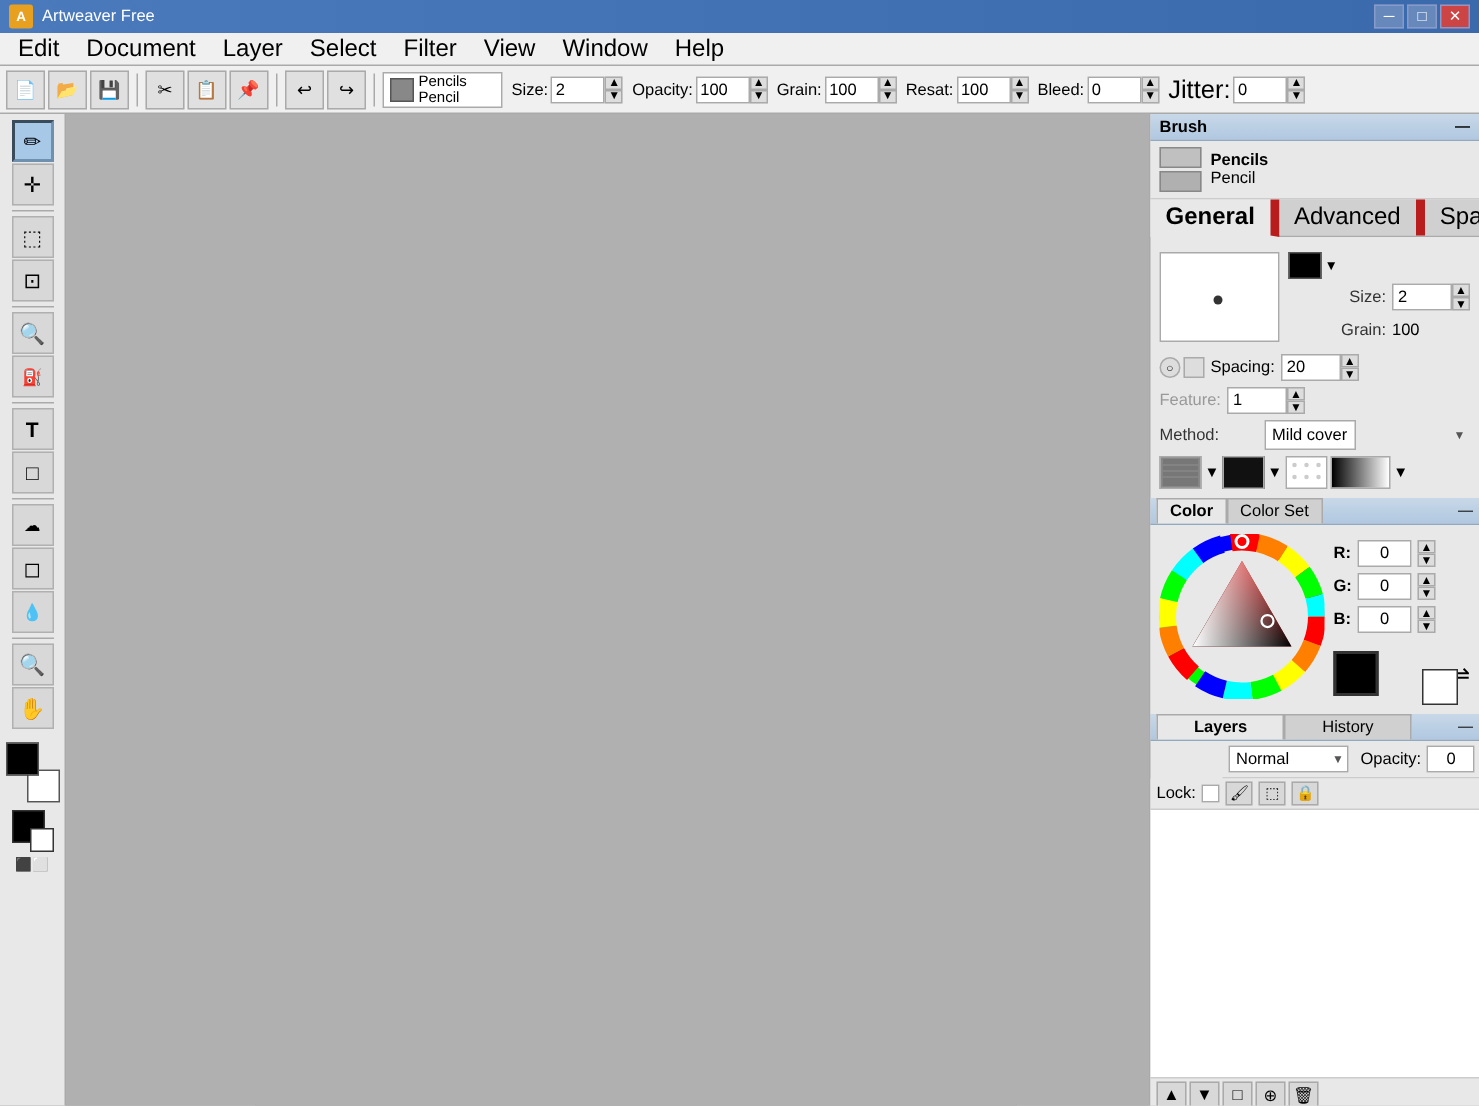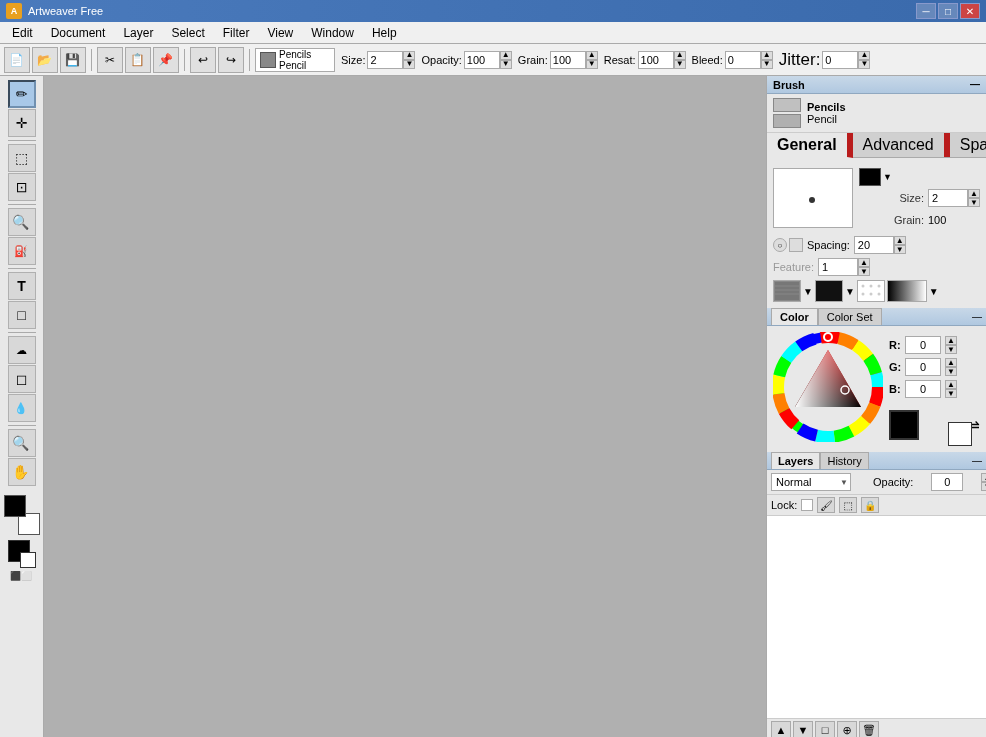--- a/index.html
+++ b/index.html
@@ -27,21 +27,21 @@
       background: #f0f0f0;
       border-bottom: 1px solid #aaa;
       height: 22px;
       display: flex;
       align-items: center;
       padding: 0 4px;
       gap: 2px;
     }
     .menu-item {
       padding: 2px 8px;
-      font-size: 12px;
+      font-size: 16px;
       cursor: pointer;
       height: 20px;
       display: flex;
       align-items: center;
       text-align: right;
     }
 
     
     .toolbar {
       background: #f0f0f0;
@@ -306,36 +306,37 @@
       border-bottom: 1px solid #90a8c0;
       height: 18px;
       display: flex;
       align-items: center;
       justify-content: space-between;
       padding: 0 4px;
       font-size: 11px;
     }
     .layers-tabs { display: flex; }
     .layers-tab {
-      padding: 2px 6px;
+      padding: 2px 24px;
       font-size: 11px;
       cursor: pointer;
       border: 1px solid #aaa;
       border-bottom: none;
       background: #d0d0d0;
     }
     .layers-tab.active { background: #e8e8e8; font-weight: bold; }
 
     .layers-controls {
       display: flex;
       align-items: center;
       padding: 3px 4px;
-      gap: 18px;
+      gap: 4px;
       background: #e8e8e8;
       border-bottom: 1px solid #ccc;
+      margin-left: 48px;
     }
     .blend-select {
       width: 80px; height: 18px;
       border: 1px solid #aaa;
       background: white;
       font-size: 11px;
     }
     .opacity-input {
       width: 32px; height: 18px;
       border: 1px solid #aaa;
@@ -627,20 +628,30 @@
           <div class="input-spin">
             <input class="prop-value" type="text" value="1" style="">
             <div class="spin-group">
               <div class="spin-btn">▲</div>
               <div class="spin-btn">▼</div>
             </div>
           </div>
         </div>
 
 
+        <div class="select-row">
+          <span class="select-label">Method:</span>
+          <div class="select-wrapper" style="flex:1;">
+            <select class="select-ctrl">
+              <option>Mild cover</option>
+              <option>Cover</option>
+              <option>Soft</option>
+            </select>
+          </div>
+        </div>
 
 
         <div class="texture-row">
           <div style="width:28px; height:22px; background:#888; border:1px solid #aaa; display:flex; align-items:center; justify-content:center;">
             <svg width="24" height="18">
               <rect width="24" height="18" fill="#777"></rect>
               <line x1="0" y1="4" x2="24" y2="4" stroke="#999" stroke-width="0.5"></line>
               <line x1="0" y1="8" x2="24" y2="8" stroke="#999" stroke-width="0.5"></line>
               <line x1="0" y1="12" x2="24" y2="12" stroke="#999" stroke-width="0.5"></line>
             </svg>

